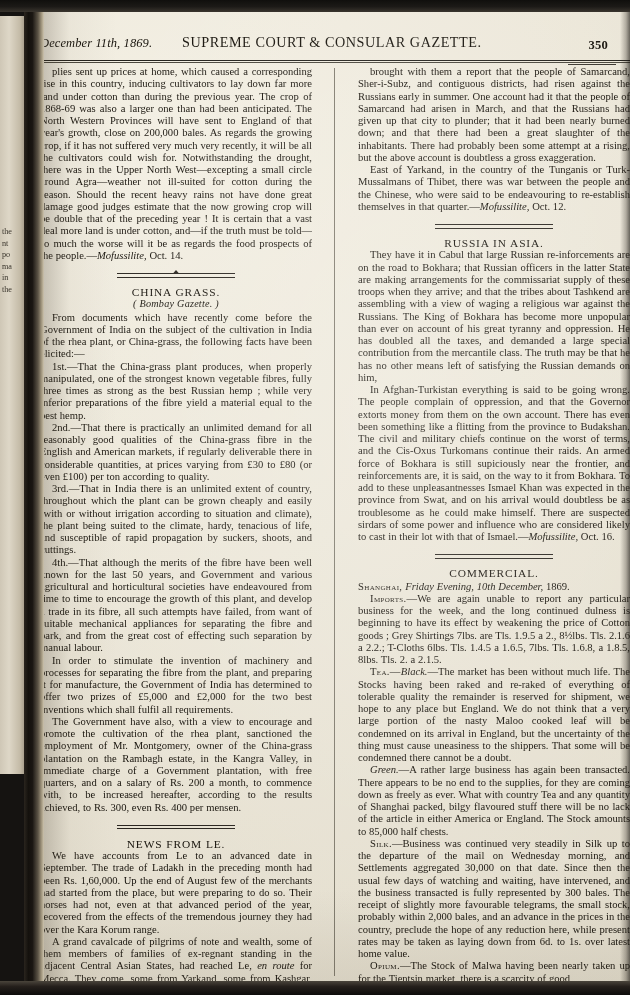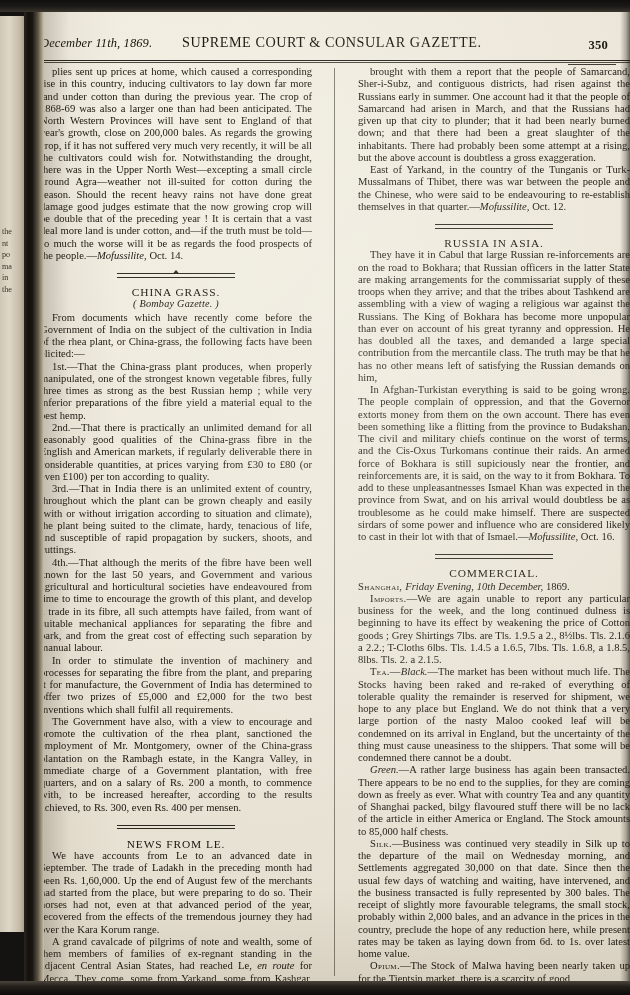--- a/index.html
+++ b/index.html
@@ -34,21 +34,21 @@
   }
 
   
   .gutter {
     position: absolute; left: 0; top: 6px;
     width: 44px; height: 983px;
     z-index: 5;
   }
   .gutter .facing-page {
     position: absolute; left: 0; top: 10px;
-    width: 26px; height: 916px;
+    width: 26px; height: 758px;
     background: linear-gradient(90deg,#cfc7b6 0%, #ded7c7 35%, #c3baa6 78%, #9d9482 100%);
   }
   .gutter .facing-text {
     position: absolute; left: 2px; top: 210px;
     width: 16px;
     font-size: 8.2px;
     line-height: 11.6px;
     color: #3a352c;
     overflow: hidden;
     height: 120px;

